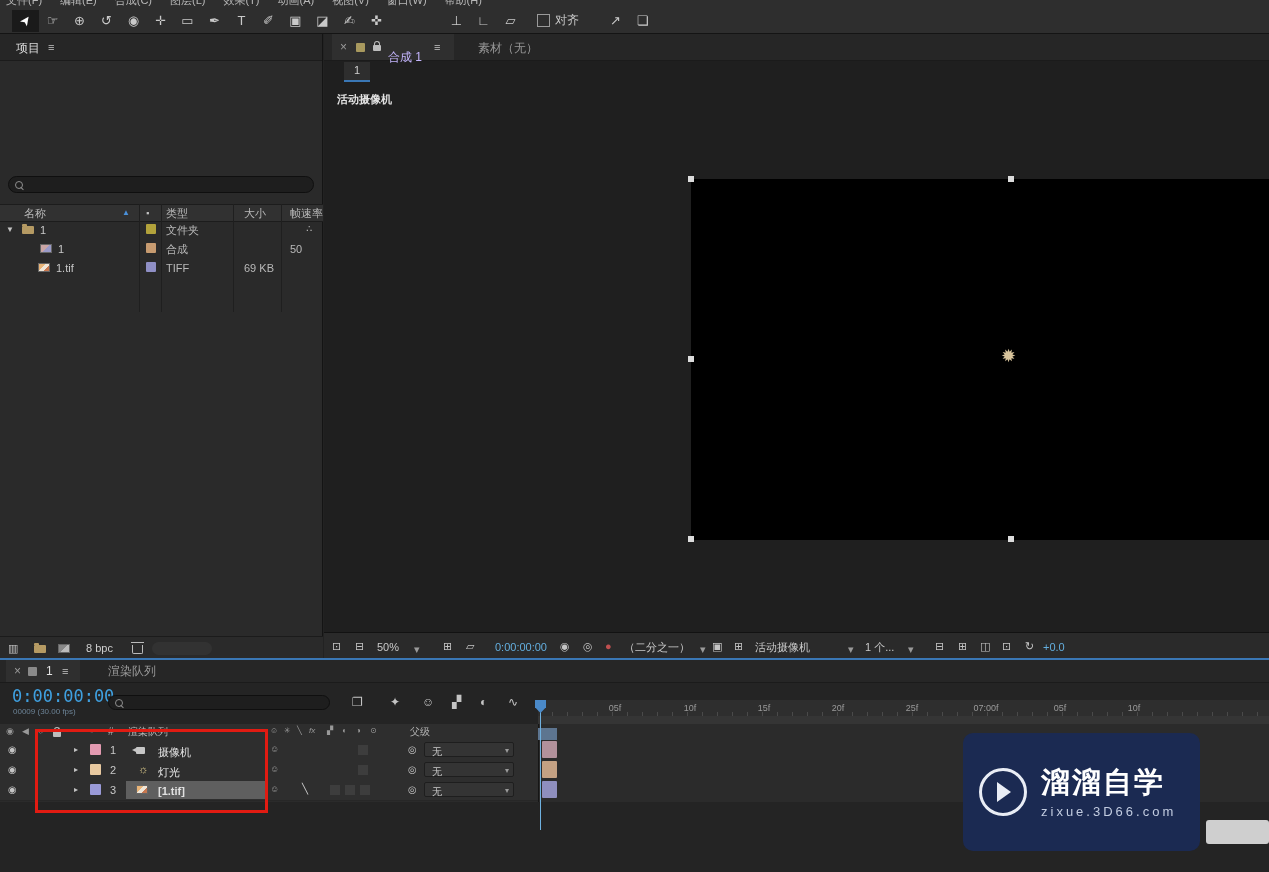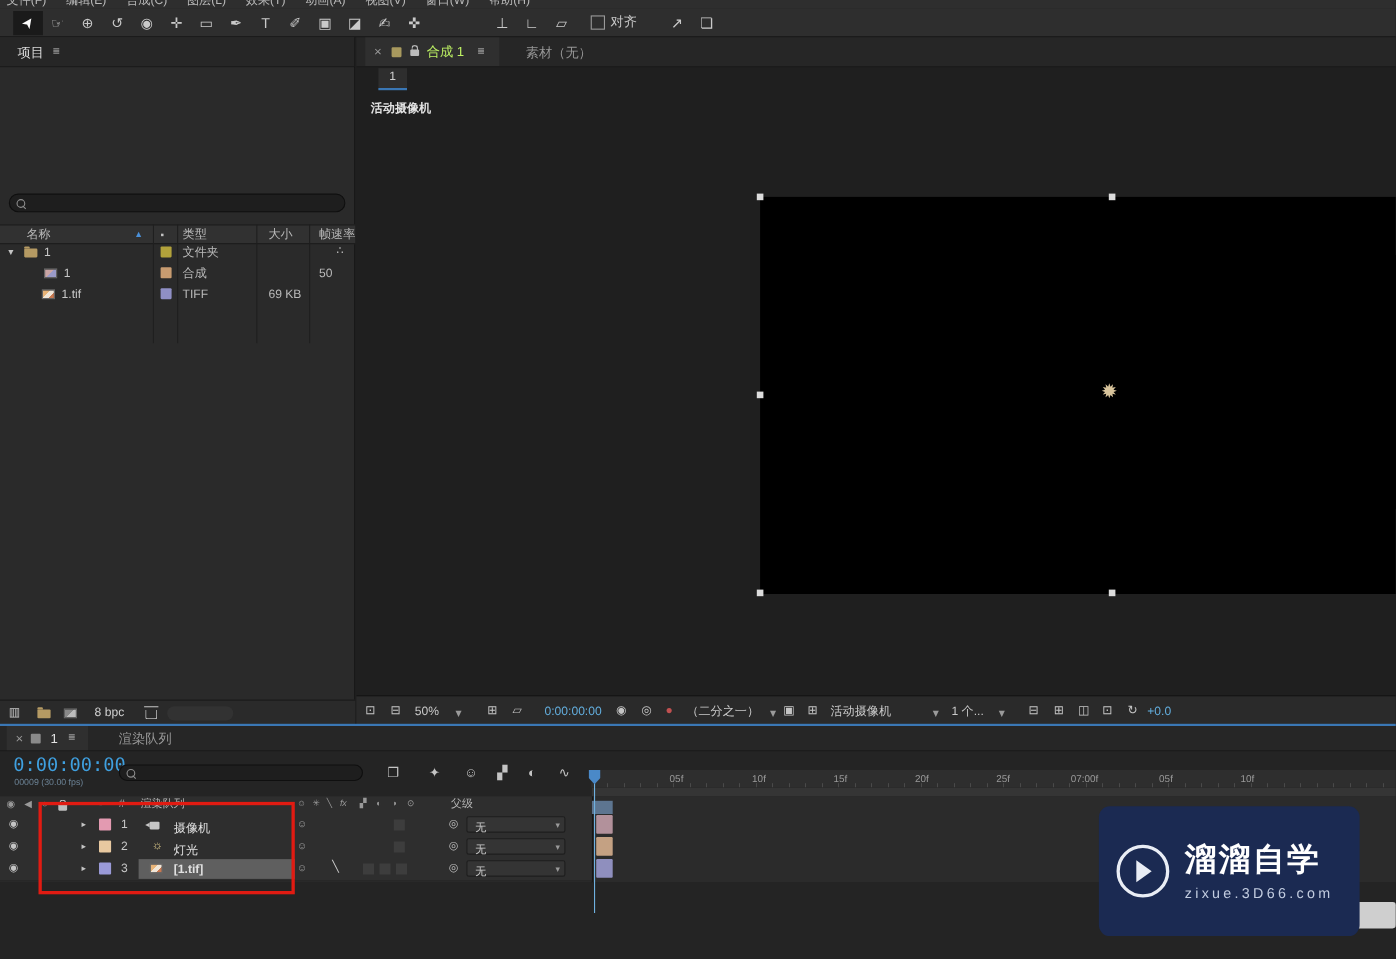--- a/index.html
+++ b/index.html
@@ -66,21 +66,21 @@
   .lchip{position:absolute;left:90px;top:4px;width:11px;height:11px;border-radius:1px;}
   .parentdd{position:absolute;left:424px;top:2px;width:90px;height:15px;background:#343434;border:1px solid #1e1e1e;border-radius:2px;box-sizing:border-box;}
   .parentdd .pv{position:absolute;left:7px;top:2px;font-size:10px;color:#c9c9c9;}
   .parentdd .caret{position:absolute;right:4px;top:4px;}
   .bar{position:absolute;left:4px;width:15px;height:17px;border-radius:1px;}
   .redrect{position:absolute;left:35px;top:69px;width:233px;height:84px;border:3px solid #e11b12;box-sizing:border-box;z-index:40;}
   .playline{position:absolute;left:540px;top:40px;width:1px;height:130px;background:#6fb1e0;z-index:30;}
   .playhead{position:absolute;left:535px;top:40px;width:11px;height:13px;background:#4a89c8;clip-path:polygon(0 0,100% 0,100% 55%,50% 100%,0 55%);z-index:31;}
   .scrollthumb{position:absolute;left:1206px;top:160px;width:63px;height:24px;background:#cfcfcf;border-radius:3px;z-index:20;}
   
-  .wm{position:absolute;left:963px;top:733px;width:237px;height:118px;background:#1b2a52;border-radius:10px;display:flex;align-items:center;padding-left:16px;box-sizing:border-box;gap:14px;z-index:50;margin-left:36px;}
+  .wm{position:absolute;left:963px;top:733px;width:237px;height:118px;background:#1b2a52;border-radius:10px;display:flex;align-items:center;padding-left:16px;box-sizing:border-box;gap:14px;z-index:50;}
   .wm-logo{width:42px;height:42px;border:3px solid #e9edf5;border-radius:50%;position:relative;flex:none;}
   .wm-logo::after{content:"";position:absolute;left:15px;top:11px;border-left:14px solid #e9edf5;border-top:10px solid transparent;border-bottom:10px solid transparent;width:0;height:0;}
   .wm-title{font-size:29px;font-weight:bold;color:#fff;letter-spacing:2px;line-height:1.2;}
   .wm-url{font-size:13px;color:#c2cce0;letter-spacing:3px;margin-top:4px;}
   .bigtc{font-family:"DejaVu Sans Mono","Liberation Mono",monospace;font-size:17px;color:#3fa0e0;}
 </style>
 </head>
 <body>
 
 <div class="app">
@@ -215,21 +215,21 @@
       <span class="abs" style="left:152px;top:5px;width:60px;height:13px;background:#323232;border-radius:7px"></span>
     </div>
   </div>
 
   <div class="viewer">
     <div class="tabbar">
       <div class="activetab" style="left:8px;width:122px">
         <span class="ic" style="left:8px;top:7px;font-size:12px;color:#9a9a9a">×</span>
         <span class="abs" style="left:24px;top:9px;width:9px;height:9px;background:#a8995e;border-radius:1px"></span>
         <span class="lockic" style="left:41px;top:11px"></span>
-        <span class="txt" style="left:56px;top:7px;color:#bef264">合成 1</span>
+        <span class="txt" style="left:56px;top:17px;color:#c4b5fd">合成 1</span>
         <span class="ic" style="left:102px;top:8px;font-size:11px">≡</span>
       </div>
       <span class="txt" style="left:154px;top:8px;color:#969696">素材（无）</span>
     </div>
     <div class="abs" style="left:20px;top:28px;width:26px;height:18px;background:#2e2e2e;border-bottom:2px solid #3a77b5;text-align:center">
       <span style="font-size:11px;color:#cfcfcf;line-height:16px">1</span>
     </div>
     <span class="txt" style="left:13px;top:60px;font-size:11px;font-weight:bold;color:#e2e2e2">活动摄像机</span>
 
     <div class="comp">

